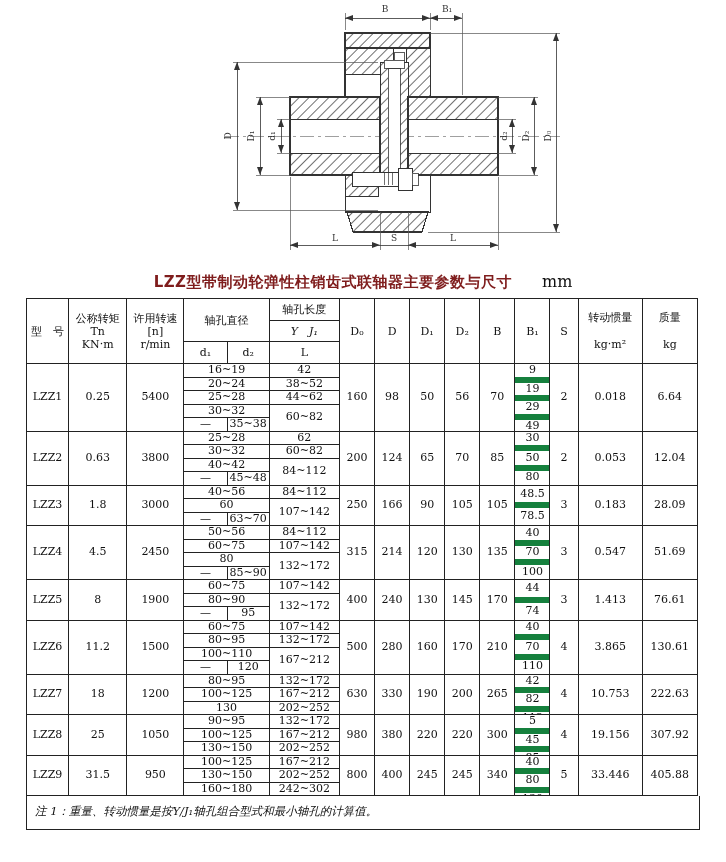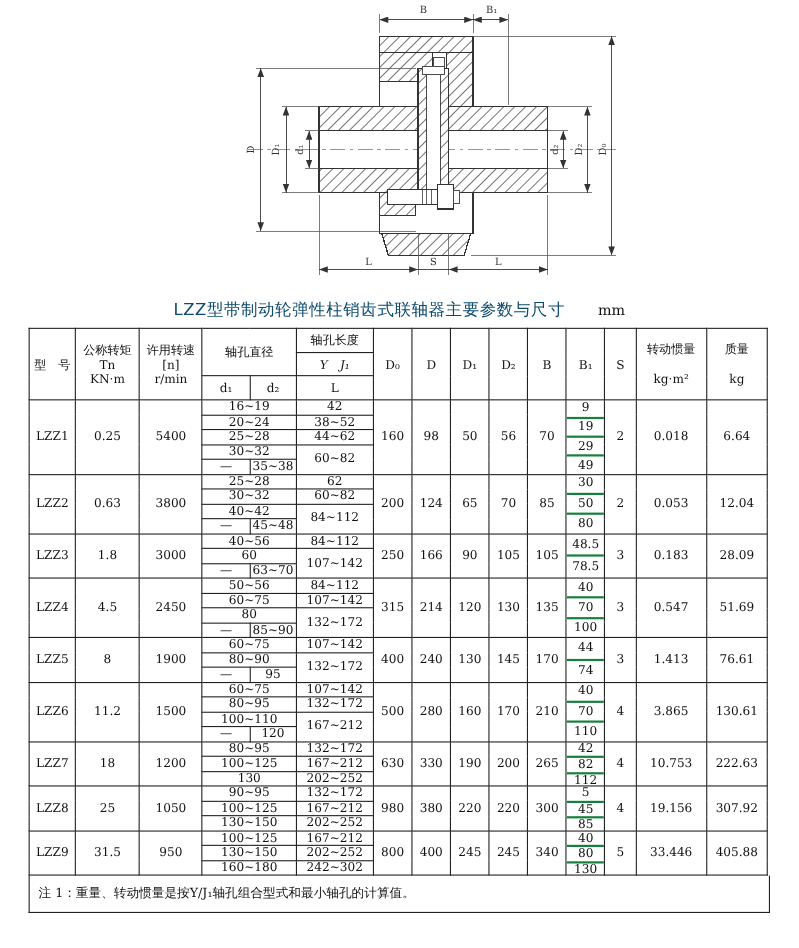--- a/index.html
+++ b/index.html
@@ -15,49 +15,49 @@
   .drawing line,.drawing rect,.drawing polygon{shape-rendering:crispEdges;}
   .dimtxt{font-family:"DejaVu Serif","Liberation Serif",serif;font-size:9px;fill:#333;}
 
   
   .title-row{
     display:flex;justify-content:center;align-items:baseline;
     height:22px;margin-top:2px;
   }
   .doc-title{
     font-family:"DejaVu Sans","Liberation Sans",sans-serif;
-    font-weight:normal;font-size:15px;letter-spacing:0.5px;color:#0c4a6e;
+    font-weight:bold;font-size:15px;letter-spacing:0.5px;color:#7f1d1d;
   }
-  .unit-label{margin-left:30px;font-size:13px;color:#111;}
+  .unit-label{margin-left:30px;font-size:16px;color:#111;}
 
   
   .tbl-wrap{width:674px;margin:4px auto 0 auto;}
   table.params{
     border-collapse:collapse;table-layout:fixed;width:672px;
     font-size:11px;color:#111;
   }
   table.params th,table.params td{
     border:1px solid #222;padding:0 1px;text-align:center;
     vertical-align:middle;font-weight:normal;overflow:hidden;white-space:nowrap;
   }
   thead tr.h1 th{height:21px;}
   thead tr.h2 th{height:20px;font-style:italic;}
   thead tr.h3 th{height:21px;}
   tbody tr.dr td{height:12.5px;line-height:12.5px;}
   td.b1td{position:relative;padding:0;}
   .b1stack{position:absolute;inset:0;display:flex;flex-direction:column;}
-  .b1cell{flex:1;display:flex;align-items:center;justify-content:center;border-top:2px solid #15803d;}
+  .b1cell{flex:1;display:flex;align-items:center;justify-content:center;border-top:6px solid #15803d;}
   .b1cell:first-child{border-top:none;}
   .hdr-stack div{line-height:13px;}
   .hdr-gap{height:14px;}
 
   
   .notes{
     width:656px;margin:0 auto;border:1px solid #222;border-top:none;
-    padding:6px 8px 8px 8px;font-size:11.5px;line-height:19px;color:#111;
+    padding:6px 8px 8px 8px;font-size:11.5px;line-height:19px;color:#111;font-style:italic;
   }
   .notes .n2{padding-left:18px;}
 </style>
 </head>
 <body>
 
 <div class="page">
 
   <svg class="drawing" width="726" height="270" viewBox="0 0 726 270">
     <defs>

